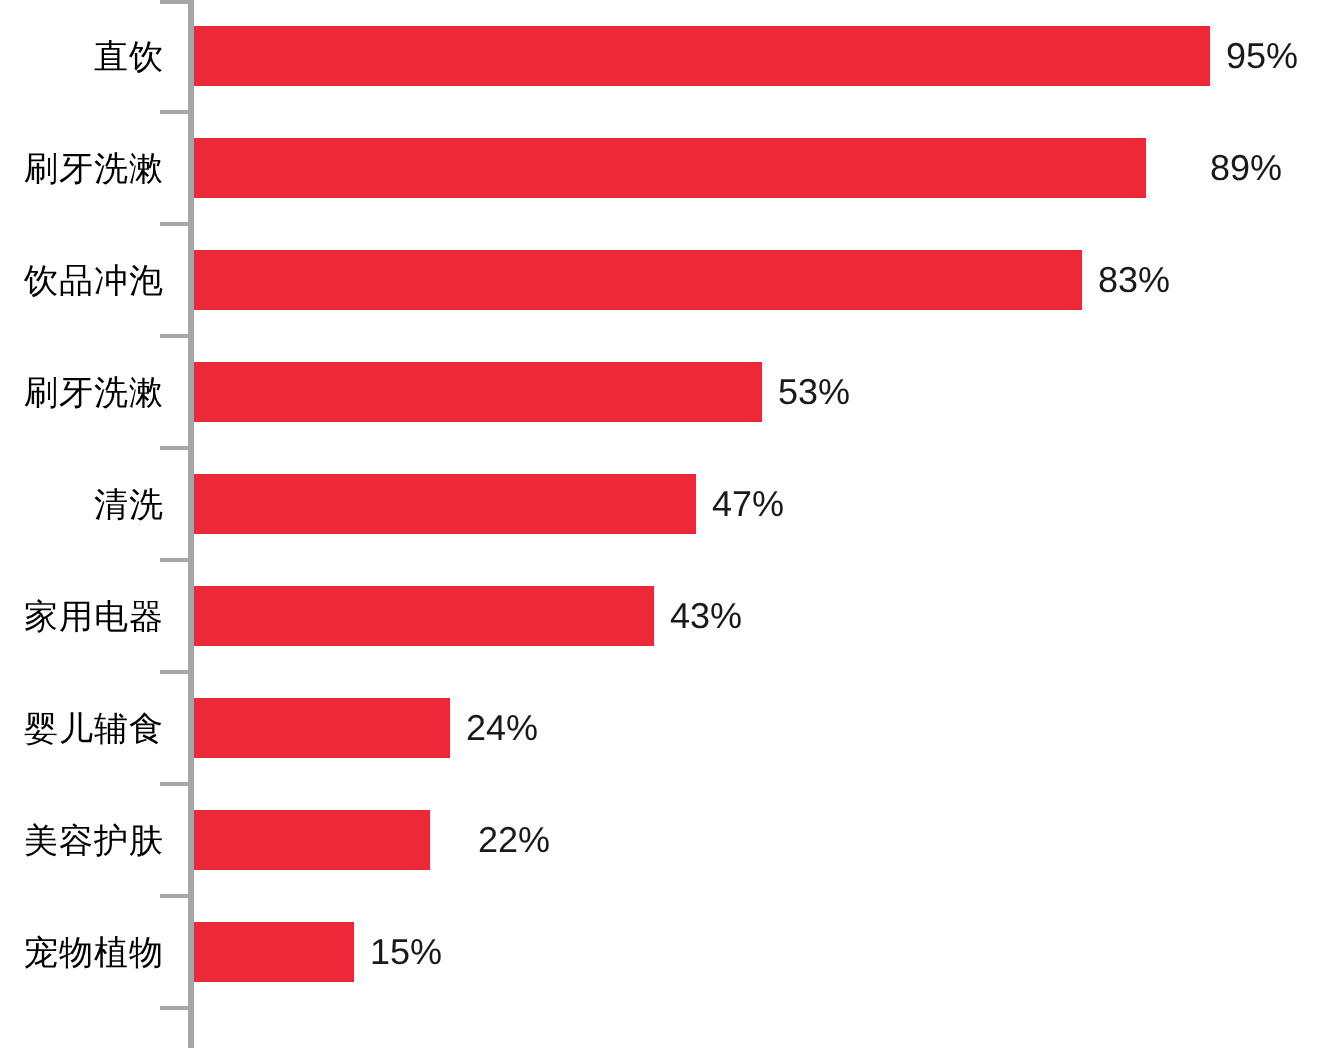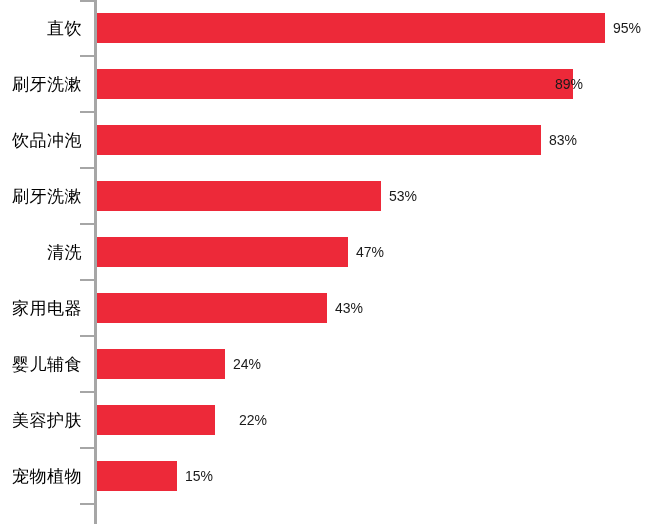--- a/index.html
+++ b/index.html
@@ -82,21 +82,21 @@
     height: 30px;
     background: #ED2939;
   }
 
   .bar-value {
     position: absolute;
     top: 13px;
     height: 30px;
     display: flex;
     align-items: center;
-    font-size: 14px;
+    font-size: 18px;
     color: #1a1a1a;
     white-space: nowrap;
   }
 </style>
 </head>
 <body>
 
 <div id="chart-root">
 
   <div class="plot-area">
@@ -107,21 +107,21 @@
         <div class="bar" style="width: 508px; background: rgb(237, 41, 57);"></div>
       </div>
       <div class="bar-value" style="left: 613px;">95%</div>
     </div>
 
     <div class="bar-row" style="top:56px;">
       <div class="cat-label">刷牙洗漱</div>
       <div class="bar-track">
         <div class="bar" style="width: 476px; background: rgb(237, 41, 57);"></div>
       </div>
-      <div class="bar-value" style="left: 555px;">89%</div>
+      <div class="bar-value" style="left: 605px;">89%</div>
     </div>
 
     <div class="bar-row" style="top:112px;">
       <div class="cat-label">饮品冲泡</div>
       <div class="bar-track">
         <div class="bar" style="width: 444px; background: rgb(237, 41, 57);"></div>
       </div>
       <div class="bar-value" style="left: 549px;">83%</div>
     </div>
 

